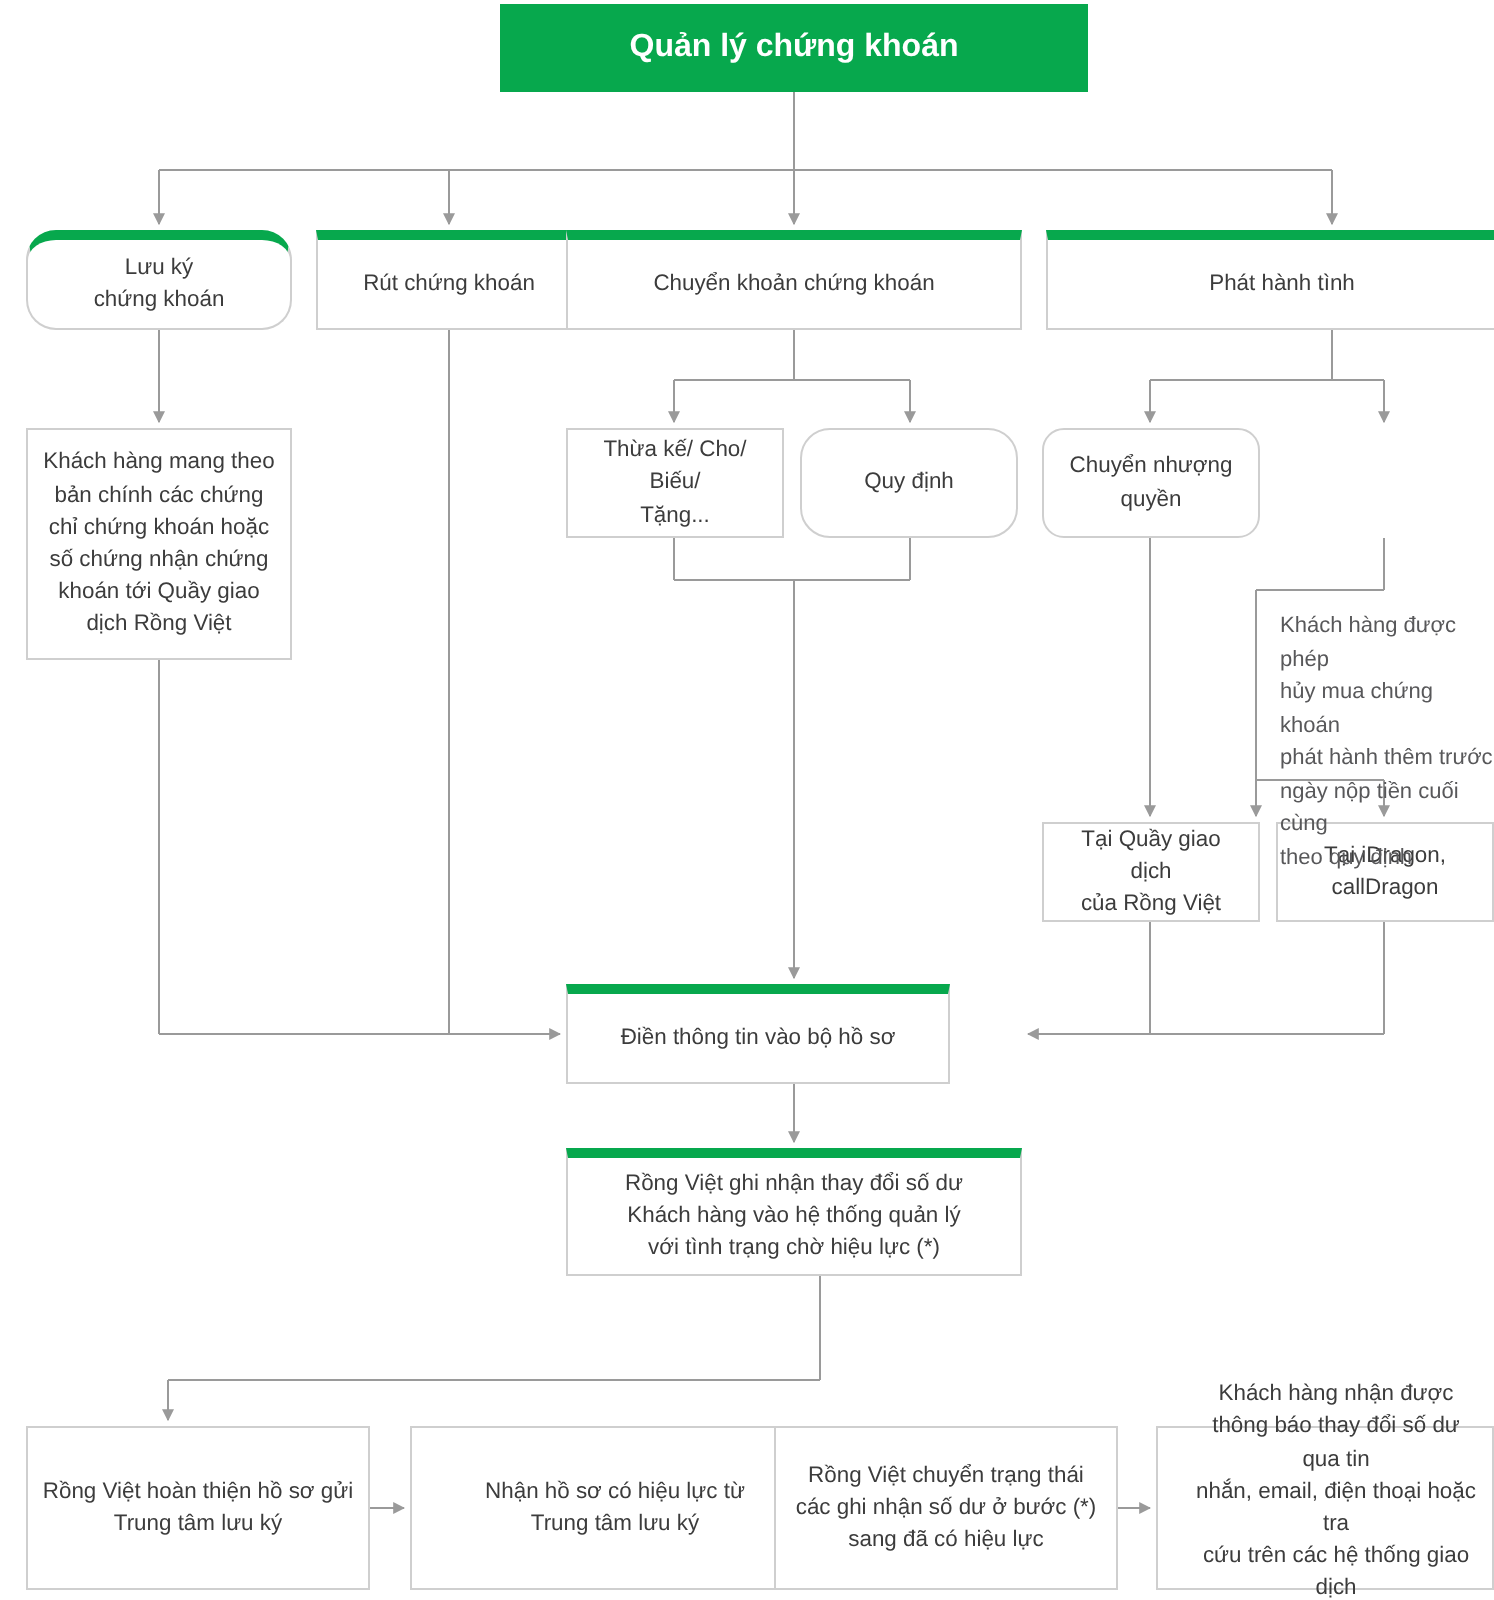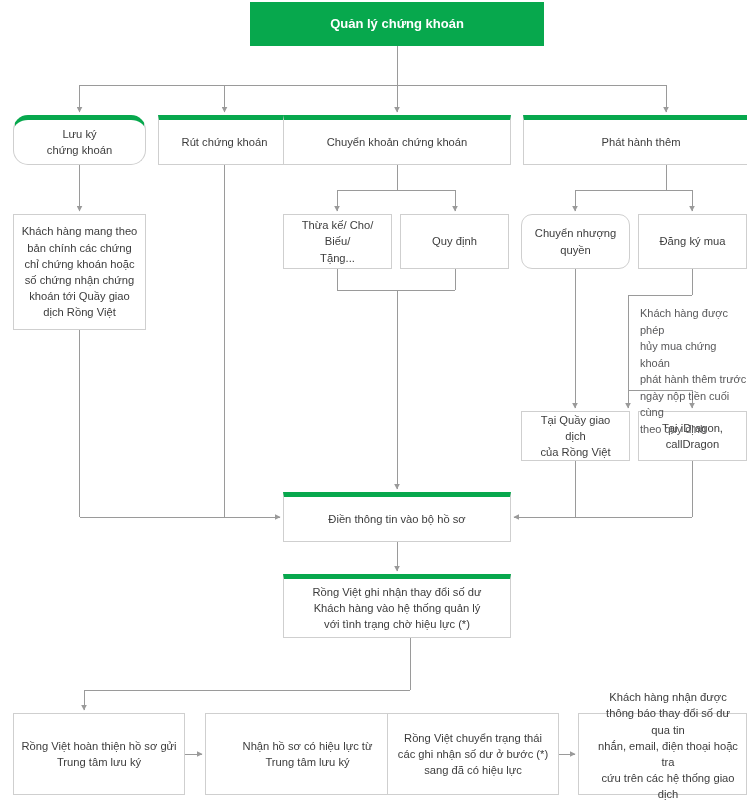--- a/index.html
+++ b/index.html
@@ -40,21 +40,21 @@
     z-index: 2;
   }
   .node.capped {
     border-top: 5px solid #07a84d;
   }
   .node.root {
     background: #07a84d;
     border: none;
     color: #ffffff;
     font-weight: bold;
-    font-size: 13px;
+    font-size: 16px;
   }
   .node .txt {
     display: block;
     white-space: pre-line;
   }
   .note {
     position: absolute;
     box-sizing: border-box;
     background: #ffffff;
     color: #58585a;
@@ -144,61 +144,58 @@
 
   <div class="node capped" style="left:158px; top:115px; width:133px; height:50px;">
     <span class="txt">Rút chứng khoán</span>
   </div>
 
   <div class="node capped" style="left:283px; top:115px; width:228px; height:50px;">
     <span class="txt">Chuyển khoản chứng khoán</span>
   </div>
 
   <div class="node capped" style="left:523px; top:115px; width:236px; height:50px;">
-    <span class="txt">Phát hành thêm</span>
+    <span class="txt">Phát hành tình</span>
   </div>
 
   <div class="node" style="left:13px; top:214px; width:133px; height:116px;">
     <span class="txt">Khách hàng mang theo
 bản chính các chứng
 chỉ chứng khoán hoặc
 số chứng nhận chứng
 khoán tới Quầy giao
 dịch Rồng Việt</span>
   </div>
 
   <div class="node" style="left:283px; top:214px; width:109px; height:55px;">
     <span class="txt">Thừa kế/ Cho/ Biếu/
 Tặng...</span>
   </div>
 
-  <div class="node" style="left:400px; top:214px; width:109px; height:55px;">
+  <div class="node" style="left:400px; top:214px; width:109px; height:55px;border-radius:15px;">
     <span class="txt">Quy định</span>
   </div>
 
   <div class="node" style="left:521px; top:214px; width:109px; height:55px;border-radius:11px;">
     <span class="txt">Chuyển nhượng
 quyền</span>
   </div>
 
-  <div class="node" style="left:638px; top:214px; width:109px; height:55px;">
-    <span class="txt">Đăng ký mua</span>
-  </div>
 
   <div class="node" style="left:521px; top:411px; width:109px; height:50px;">
     <span class="txt">Tại Quầy giao dịch
 của Rồng Việt</span>
   </div>
 
   <div class="node" style="left:638px; top:411px; width:109px; height:50px;">
     <span class="txt">Tại iDragon,
 callDragon</span>
   </div>
 
-  <div class="node capped" style="left:283px; top:492px; width:228px; height:50px;text-align:center;">
+  <div class="node capped" style="left:283px; top:492px; width:192px; height:50px;text-align:center;">
     <span class="txt">Điền thông tin vào bộ hồ sơ</span>
   </div>
 
   <div class="node capped" style="left:283px; top:574px; width:228px; height:64px;">
     <span class="txt">Rồng Việt ghi nhận thay đổi số dư
 Khách hàng vào hệ thống quản lý
 với tình trạng chờ hiệu lực (*)</span>
   </div>
 
   <div class="node" style="left:13px; top:713px; width:172px; height:82px;">

